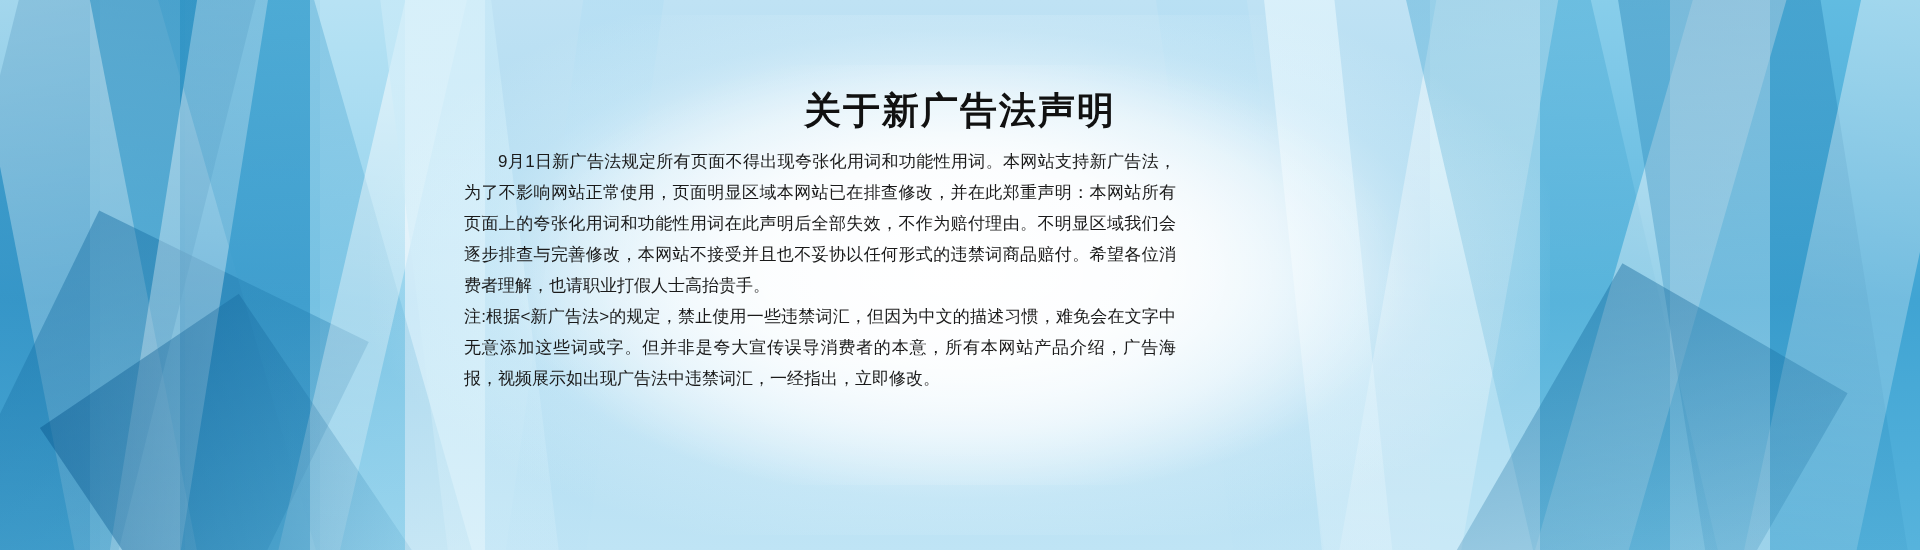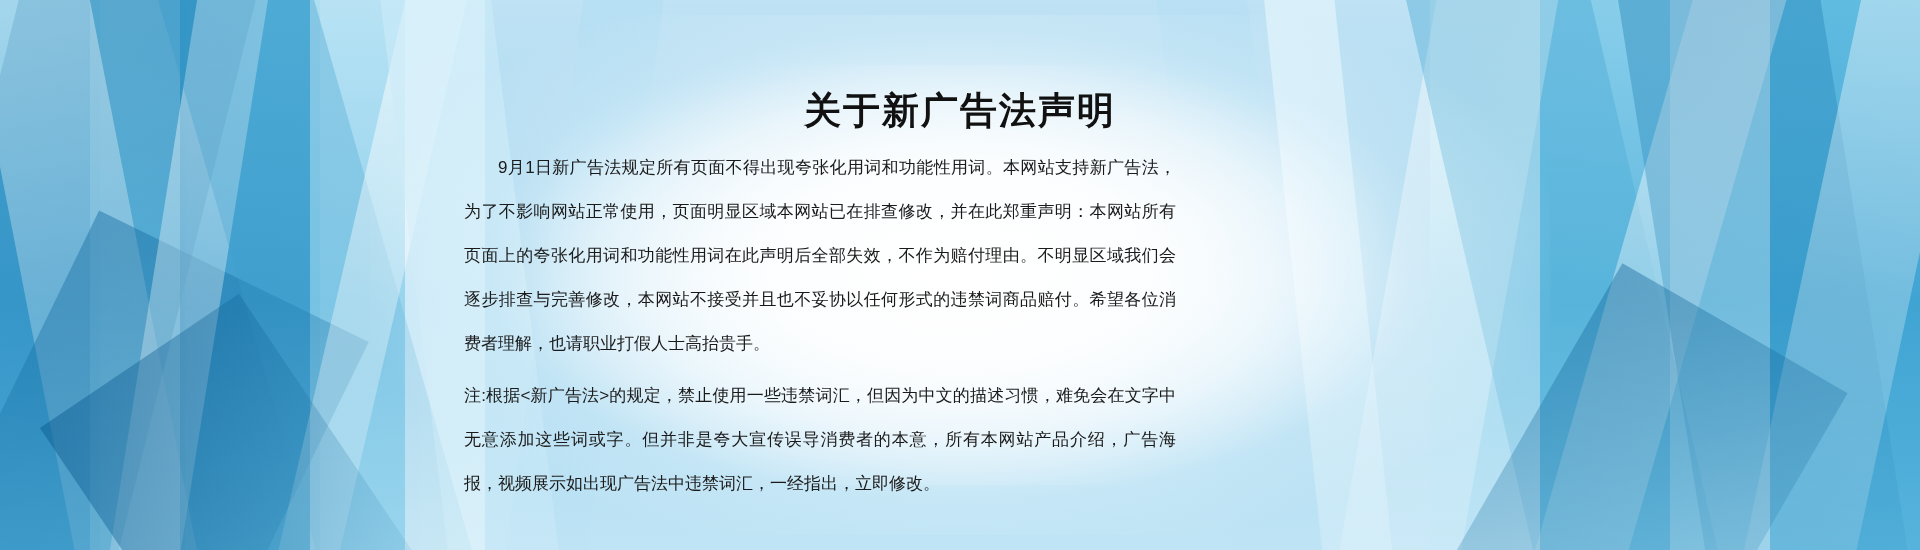--- a/index.html
+++ b/index.html
@@ -93,33 +93,33 @@
     font-family: "Liberation Sans", "DejaVu Sans", sans-serif;
   }
 
   .body-block {
     position: absolute;
     top: 146px;
     left: 464px;
     width: 712px;
     color: #1a1a1a;
     font-size: 17px;
-    line-height: 44px;
+    line-height: 31px;
     font-family: "Liberation Sans", "DejaVu Sans", sans-serif;
   }
   .para {
     margin: 0;
     text-align: justify;
     text-justify: inter-ideograph;
   }
   .para.indent {
     text-indent: 2em;
   }
   .para + .para {
-    margin-top: 8px;
+    margin-top: 0px;
   }
 </style>
 </head>
 <body>
 
 <div class="banner">
 
   <div class="bg-layer">
 
     <div class="wash" style="left:-20px;width:120px;background:linear-gradient(180deg,#6cc2e4,#3f9fd0,#5fb9e0);opacity:.95;"></div>

